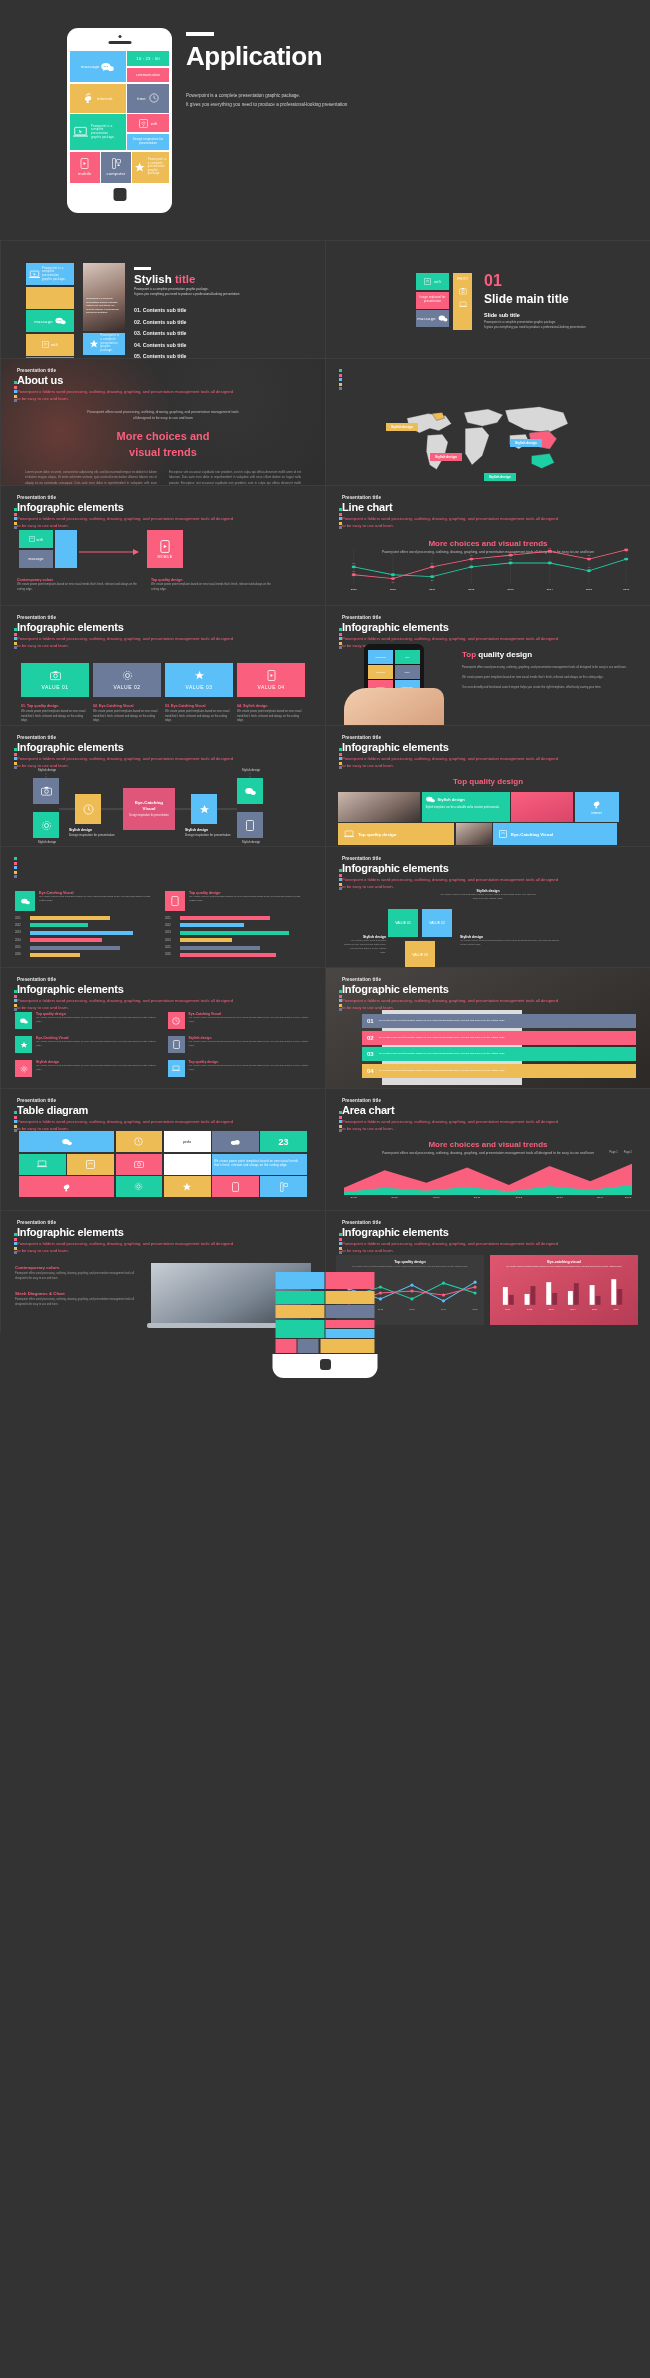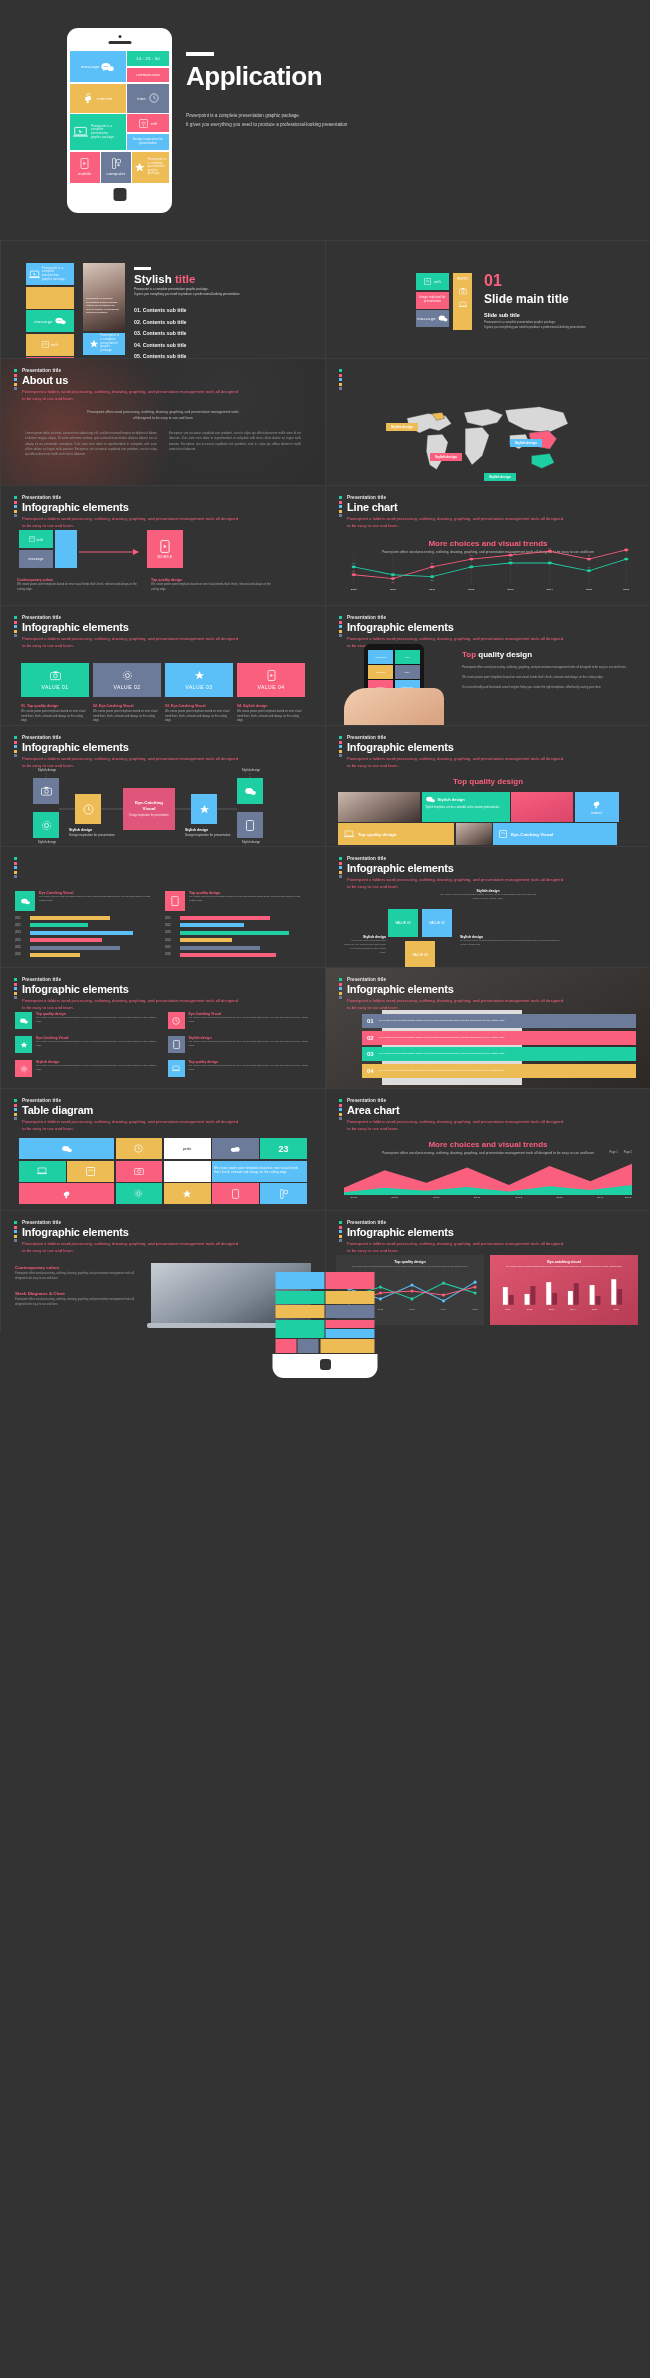--- a/index.html
+++ b/index.html
@@ -26,33 +26,33 @@
   .home-btn { position:absolute; left:50%; top:5px; transform:translateX(-50%);
     width:13px; height:13px; background:#333; border-radius:3px; }
   .prow { display:flex; gap:1.5px; }
   .tile { position:relative; overflow:hidden; display:flex; align-items:center;
     justify-content:center; color:#fff; font-size:4px; letter-spacing:.2px; }
   .tile .lbl { font-size:4.2px; opacity:.95; }
   .tile .mini { font-size:2.7px; line-height:1.35; text-align:left; opacity:.9; }
   .c-blue{background:#5bc0f8}.c-green{background:#1fcfa4}.c-pink{background:#fb5f7e}
   .c-yellow{background:#eebc55}.c-slate{background:#6c7b99}.c-sky{background:#5bc0f8}
 
-  .hero-text { position:absolute; left:186px; top:52px; width:260px; }
+  .hero-text { position:absolute; left:186px; top:32px; width:260px; }
   .hero-rule { width:28px; height:4px; background:#fff; margin-bottom:7px; }
   .hero-t1 { font-size:26px; font-weight:bold; letter-spacing:-.5px; line-height:1.05; }
   .hero-t2 { font-size:26px; font-weight:bold; color:#fb5f7e; letter-spacing:-.5px; line-height:1.15;}
   .hero-desc { margin-top:22px; font-size:4.6px; color:#cfcfcf; line-height:1.85; }
 
   
   .grid { display:grid; grid-template-columns:325px 325px; }
   .slide { position:relative; overflow:hidden; background:#333;
     border-top:1px solid #3d3d3d; border-left:1px solid #3d3d3d; }
 
   .hdr { padding:9px 0 0 13px; }
-  .hdr-row { display:flex; align-items:flex-start; gap:5px; }
+  .hdr-row { display:flex; align-items:flex-end; }
   .dots { display:flex; flex-direction:column; gap:1.5px; padding-top:1px; }
   .dots i { width:3px; height:3px; display:block; }
   .d1{background:#1fcfa4}.d2{background:#fb5f7e}.d3{background:#5bc0f8}
   .d4{background:#eebc55}.d5{background:#6c7b99}
   .hdr-ptitle { font-size:4.6px; font-weight:bold; color:#e9e9e9; letter-spacing:.1px; }
   .hdr-title { font-size:11px; font-weight:bold; color:#fff; letter-spacing:-.2px; margin-top:1px; }
   .hdr-sub { font-size:4.2px; color:#fb5f7e; line-height:1.7; margin-top:2px; max-width:270px; }
 
   .big-pink { color:#fb5f7e; font-size:11px; font-weight:bold; text-align:center; }
   .mid-note { font-size:3.4px; color:#bdbdbd; text-align:center; line-height:1.7; }
@@ -397,20 +397,24 @@
               <div>Powerpoint o folders word processing, outlining, drawing, graphing, and presentation management tools all designed</div>
               <div>to be easy to use and learn.</div>
             </div>
           </div>
         </div>
       </div>
       <div style="position:relative;padding:8px 24px 0">
         <div class="mid-note">
           <div>Powerpoint offers word processing, outlining, drawing, graphing, and presentation management tools</div>
           <div>all designed to be easy to use and learn</div>
+        </div>
+        <div class="big-pink" style="margin-top:7px;line-height:1.45">
+          <div>More choices and</div>
+          <div>visual trends</div>
         </div>
         <div style="display:flex;gap:12px;margin-top:9px">
           <div class="lorem" style="flex:1">Lorem ipsum dolor sit amet, consectetur adipisicing elit, sed do eiusmod tempor incididunt ut labore et dolore magna aliqua. Ut enim ad minim veniam, quis nostrud exercitation ullamco laboris nisi ut aliquip ex ea commodo consequat. Duis aute irure dolor in reprehenderit in voluptate velit esse cillum dolore eu fugiat nulla pariatur. Excepteur sint occaecat cupidatat non proident, sunt in culpa qui officia deserunt mollit anim id est laborum.</div>
           <div class="lorem" style="flex:1">Excepteur sint occaecat cupidatat non proident, sunt in culpa qui officia deserunt mollit anim id est laborum. Duis aute irure dolor in reprehenderit in voluptate velit esse cillum dolore eu fugiat nulla pariatur. Excepteur sint occaecat cupidatat non proident, sunt in culpa qui officia deserunt mollit anim id est laborum.</div>
         </div>
       </div>
     </div>
 
     <div class="slide" style="height:127px">
       <div class="hdr">
@@ -1158,21 +1162,21 @@
           <div>
             <div class="hdr-ptitle">Presentation title</div>
             <div class="hdr-title">Table diagram</div>
             <div class="hdr-sub">
               <div>Powerpoint o folders word processing, outlining, drawing, graphing, and presentation management tools all designed</div>
               <div>to be easy to use and learn.</div>
             </div>
           </div>
         </div>
       </div>
-      <div class="td-grid" style="top:49px">
+      <div class="td-grid" style="top:42px">
         <div class="tile c-blue" style="grid-column:span 2">
           <svg width="10" height="8" viewBox="0 0 24 18">
               <ellipse cx="9" cy="8" rx="8.5" ry="6.5" class="ico"></ellipse>
               <ellipse cx="18" cy="12" rx="5.5" ry="4.5" class="ico"></ellipse>
             </svg>
         </div>
         <div class="tile c-yellow">
             <svg width="9" height="9" viewBox="0 0 24 24">
               <circle cx="12" cy="12" r="10" fill="none" stroke="#fff" stroke-width="1.8"></circle>
               <path d="M12 6v6l4 2" stroke="#fff" stroke-width="1.6" fill="none"></path>

